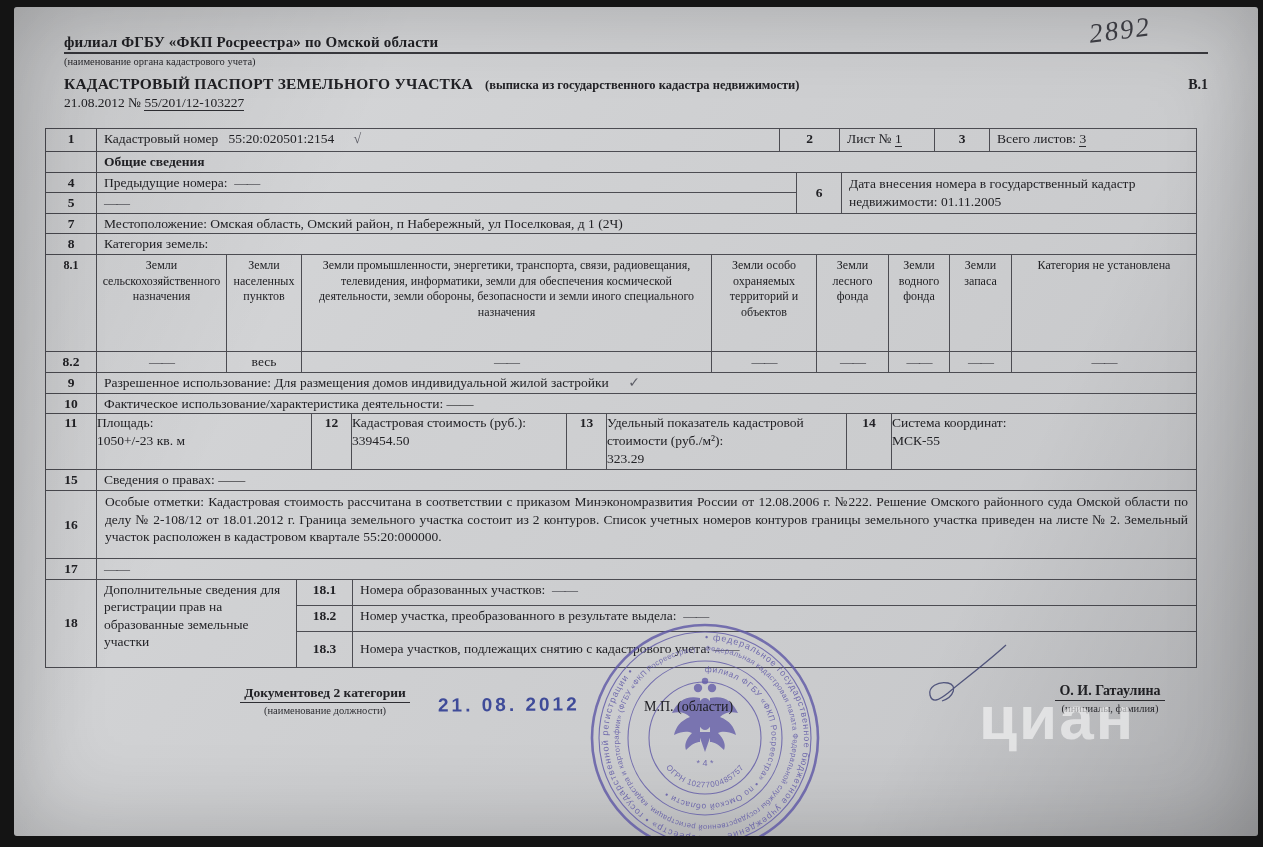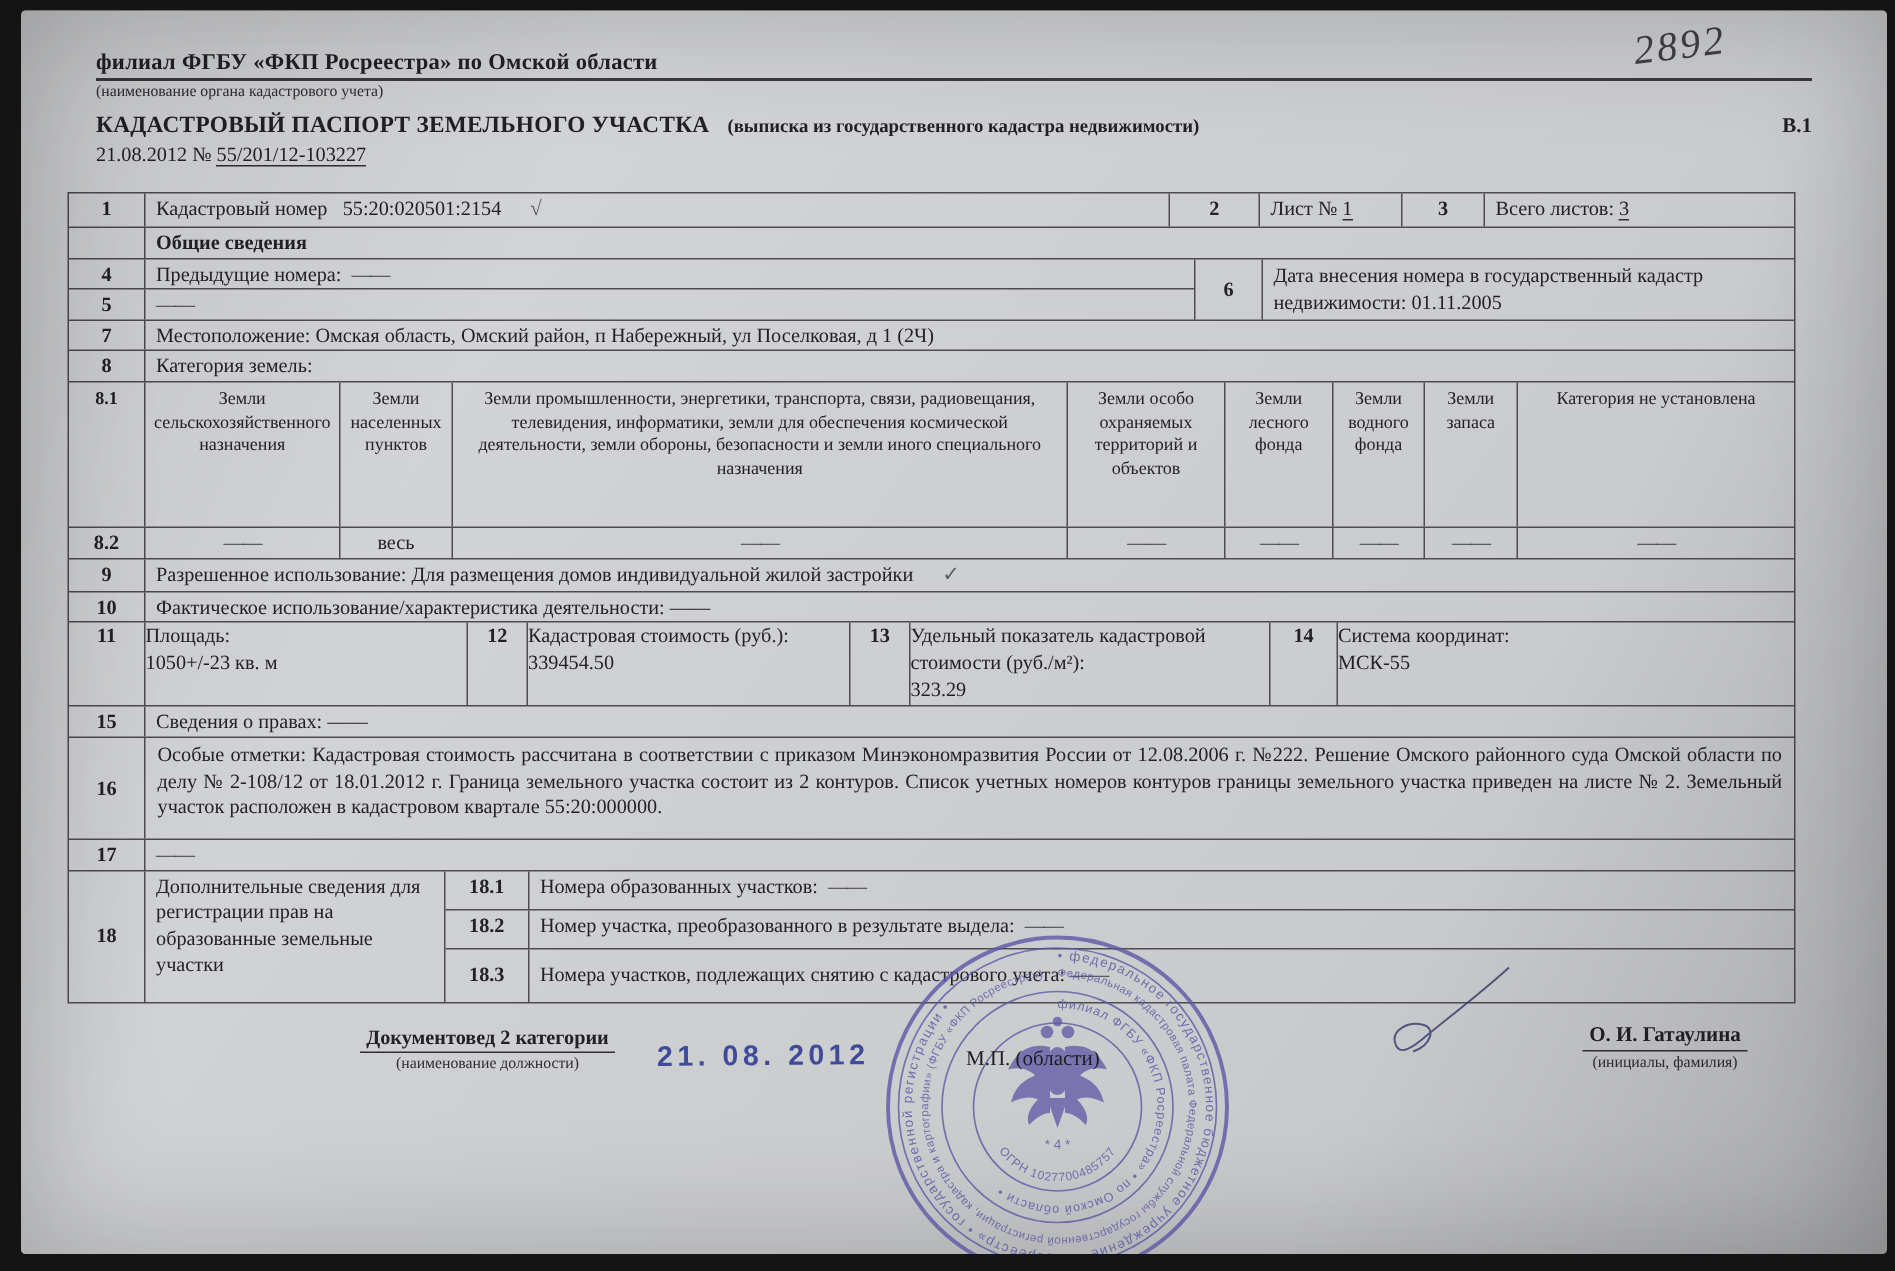--- a/index.html
+++ b/index.html
@@ -307,18 +307,19 @@
   <svg class="squiggle" width="100" height="80" viewBox="0 0 100 80">
     <path d="M92,8 C70,28 48,44 34,56 C24,64 18,66 16,58 C14,50 24,44 34,46 C44,48 40,60 28,64" fill="none" stroke="#3d4270" stroke-width="1.3" opacity="0.85"></path>
   </svg>
 
   <div class="f-name">
     <div><span class="t">О. И. Гатаулина</span></div>
     <div class="cap">(инициалы, фамилия)</div>
   </div>
 
   <div class="wm">
+    <div class="brand">циан</div>
   </div>
 
   <div class="hw">2892</div>
 
   <div class="vignette"></div>
 </div>
 
 </body></html>

